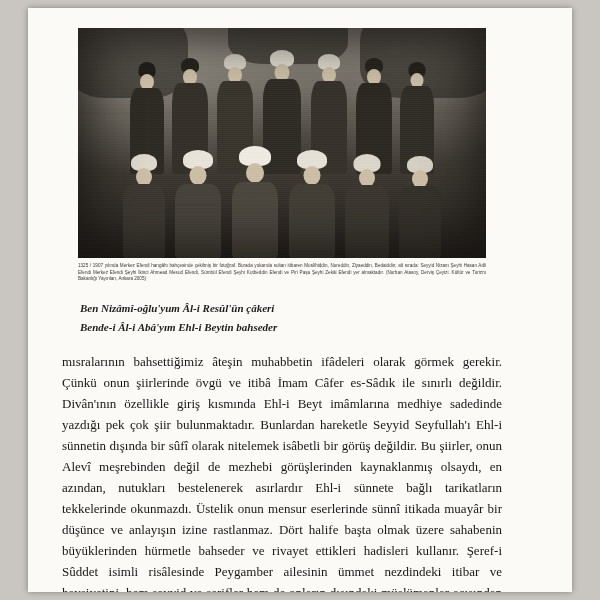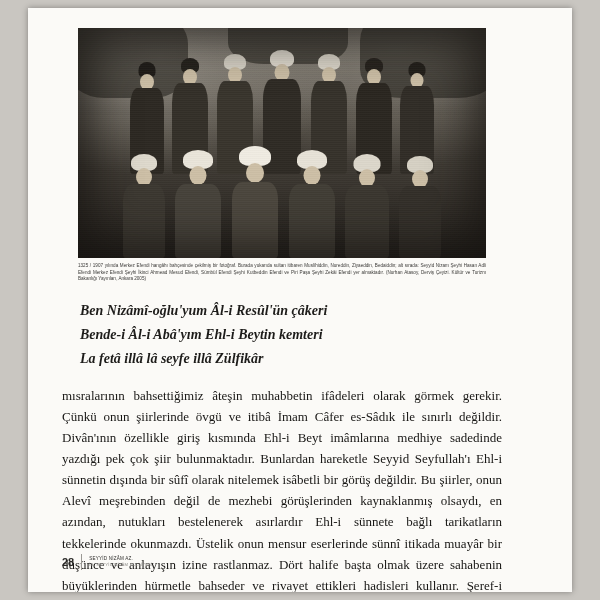--- a/index.html
+++ b/index.html
@@ -108,21 +108,21 @@
     font-size: 4.6px;
     line-height: 1.45;
     color: #3b3a38;
     text-align: justify;
   }
   
   .poem {
     margin: 16px 0 4px 0;
     padding-left: 18px;
     font-style: italic;
-    font-size: 14px;
+    font-size: 11px;
     line-height: 1.72;
     color: #1d1c1a;
     font-weight: bold;
   }
   .poem div { white-space: nowrap; }
   
   .body-text {
     margin-top: 14px;
     font-size: 13px;
     line-height: 1.62;
@@ -248,30 +248,21 @@
 
         <div class="grain"></div>
         <div class="vignette"></div>
       </div>
 
       <div class="caption">1325 / 1907 yılında Merkez Efendi hangâhı bahçesinde çekilmiş bir fotoğraf. Burada yukarıda sultan itibaren Muslïhiddin, Nureddin, Ziyaeddin, Bedaiddin; alt sırada: Seyyid Nizam Şeyhi Hasan Adli Efendi Merkez Efendi Şeyhi İkinci Ahmead Mesud Efendi, Sümbül Efendi Şeyhi Kutbeddin Efendi ve Piri Paşa Şeyhi Zekâi Efendi yer almaktadır. (Nurhan Atasoy, Derviş Çeyizi. Kültür ve Turizm Bakanlığı Yayınları, Ankara 2005)</div>
     </div>
 
     <div class="poem">
       <div>Ben Nizâmî-oğlu'yum Âl-i Resûl'ün çâkeri</div>
-      <div>Bende-i Âl-i Abâ'yım Ehl-i Beytin kemteri</div>
-      <div>La fetâ illâ lâ seyfe illâ Zülfikâr</div>
+      <div>Bende-i Âl-i Abâ'yım Ehl-i Beytin bahseder</div>
     </div>
 
     <div class="body-text">
       <p>mısralarının bahsettiğimiz âteşin muhabbetin ifâdeleri olarak görmek gerekir. Çünkü onun şiirlerinde övgü ve itibâ İmam Câfer es-Sâdık ile sınırlı değildir. Divân'ının özellikle giriş kısmında Ehl-i Beyt imâmlarına medhiye sadedinde yazdığı pek çok şiir bulunmaktadır. Bunlardan hareketle Seyyid Seyfullah'ı Ehl-i sünnetin dışında bir sûfî olarak nitelemek isâbetli bir görüş değildir. Bu şiirler, onun Alevî meşrebinden değil de mezhebi görüşlerinden kaynaklanmış olsaydı, en azından, nutukları bestelenerek asırlardır Ehl-i sünnete bağlı tarikatların tekkelerinde okunmazdı. Üstelik onun mensur eserlerinde sünnî itikada muayâr bir düşünce ve anlayışın izine rastlanmaz. Dört halife başta olmak üzere sahabenin büyüklerinden hürmetle bahseder ve rivayet ettikleri hadisleri kullanır. Şeref-i Sûddet isimli risâlesinde Peygamber ailesinin ümmet nezdindeki itibar ve hayşiyetini, hem seyyid ve şerifler hem de onların dışındaki müslümanlar açısından iki vecheli anlatmıştır. Dolayısıyla bu topraklarda sahih ve hakîkî Ehl-i Beyt muhabbetinin kökleşmesinde Seyyid Seyfullah'ın önemli bir tesiri olduğunu söyleyebiliriz.</p>
     </div>
   </div>
 
-  <div class="footer">
-    <div class="folio">28</div>
-    <div class="rule"></div>
-    <div class="foot-lines">
-      <div class="foot-1">SEYYİD NİZÂM AZ.</div>
-      <div class="foot-2">İB. SEYYİD NİZÂM KÜLLİYESİ</div>
-    </div>
-  </div>
 </div>
 
 </body></html>

